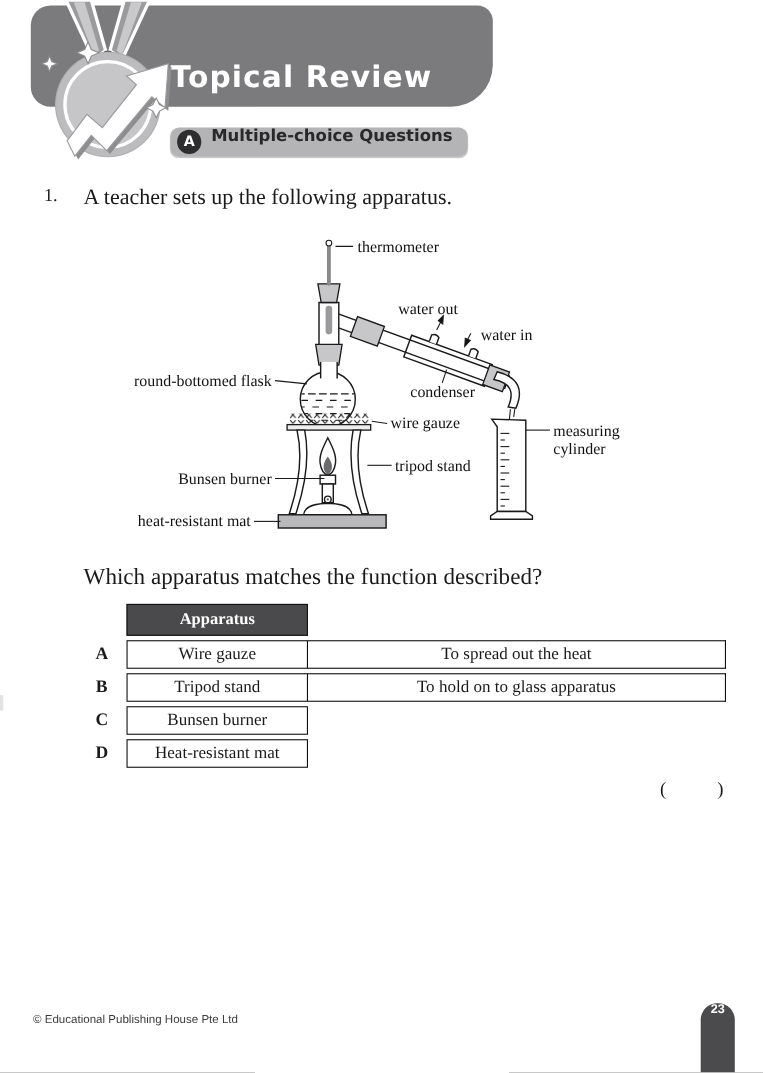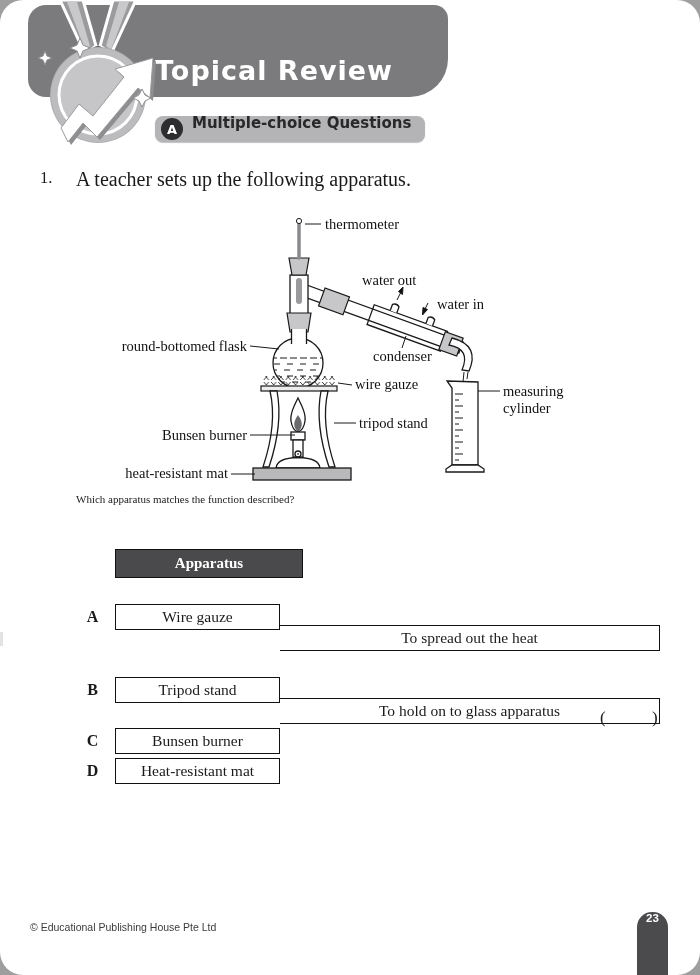--- a/index.html
+++ b/index.html
@@ -1,58 +1,58 @@
 <!DOCTYPE html>
 <html><head>
 <meta charset="utf-8">
 <style>
   html,body{margin:0;padding:0;background:#9e9e9e;}
   #page{position:relative;width:700px;height:975px;background:#ffffff;overflow:hidden;
-        font-family:"Liberation Serif",serif;color:#1a1a1a;border-radius:23px;}
+        font-family:"Liberation Serif",serif;color:#1a1a1a;}
 
   
   .banner{position:absolute;left:28px;top:5px;width:420px;height:92px;background:#7b7b7d;
           border-radius:18px 14px 38px 18px;}
   .banner-title{position:absolute;left:155px;top:55px;font-family:"DejaVu Sans",sans-serif;
           font-weight:bold;font-size:27px;letter-spacing:1px;color:#ffffff;}
   .section-pill{position:absolute;left:155px;top:116px;height:26px;min-width:250px;
           background:#b4b4b6;border-radius:8px;display:flex;align-items:center;
           box-shadow:0 1px 1px rgba(0,0,0,0.25);}
   .section-badge{width:22px;height:22px;border-radius:50%;background:#2d2d2f;color:#ffffff;
           font-family:"DejaVu Sans",sans-serif;font-weight:bold;font-size:13px;
           display:flex;align-items:center;justify-content:center;margin-left:6px;}
   .section-label{font-family:"DejaVu Sans",sans-serif;font-weight:bold;font-size:15px;
           color:#28282a;margin:0 14px 12px 9px;}
 
   
   .q-number{position:absolute;left:40px;top:168px;font-size:16.5px;}
   .q-text{position:absolute;left:76px;top:168px;font-size:20px;}
-  .q-prompt{position:absolute;left:76px;top:493px;font-size:11px;}
+  .q-prompt{position:absolute;left:76px;top:512px;font-size:21px;}
 
   
   #diagram{position:absolute;left:0;top:205px;}
   .dlabel{font-family:"Liberation Serif",serif;font-size:14.5px;fill:#111;}
   .glass{fill:#ffffff;stroke:#1a1a1a;stroke-width:1.3;}
   .cork{fill:#c7c7c9;stroke:#1a1a1a;stroke-width:1.2;}
   .lead{stroke:#1a1a1a;stroke-width:1;fill:none;}
 
   
   .mc-table{position:absolute;left:70px;top:549px;width:592px;}
   .t-headrow{display:flex;margin-left:45px;}
   .t-head{box-sizing:border-box;height:29px;background:#4a4a4c;border:1.6px solid #111;
           color:#fff;font-weight:bold;font-size:15px;display:flex;align-items:center;
           justify-content:center;}
-  .t-head.c1{width:188px;}
+  .t-head.c1{width:165px;}
   .t-head.c2{width:380px;border-left:none;}
   .t-row{display:flex;margin-top:4px;align-items:center;}
   .t-letter{width:45px;text-align:center;font-weight:bold;font-size:16px;}
   .t-cell{box-sizing:border-box;height:26px;background:#fff;border:1.6px solid #111;
           font-size:15.5px;display:flex;align-items:center;justify-content:center;}
   .t-cell.c1{width:165px;}
-  .t-cell.c2{width:380px;border-left:none;margin-top:43px;}
+  .t-cell.c2{width:380px;border-left:none;}
 
   
   .bracket{position:absolute;top:708px;font-size:17px;}
   .bracket.open{left:600px;} .bracket.close{left:652px;}
   .footer-copy{position:absolute;left:30px;top:921px;font-family:"Liberation Sans",sans-serif;
           font-size:10.5px;color:#3c3c3c;text-align:right;}
   .page-tab{position:absolute;left:637px;top:912px;width:31px;height:63px;background:#4b4b4d;
           border-radius:15px 15px 0 0;color:#fff;text-align:center;
           font-family:"Liberation Sans",sans-serif;font-weight:bold;font-size:11.5px;
           padding-top:0;box-sizing:border-box;}

